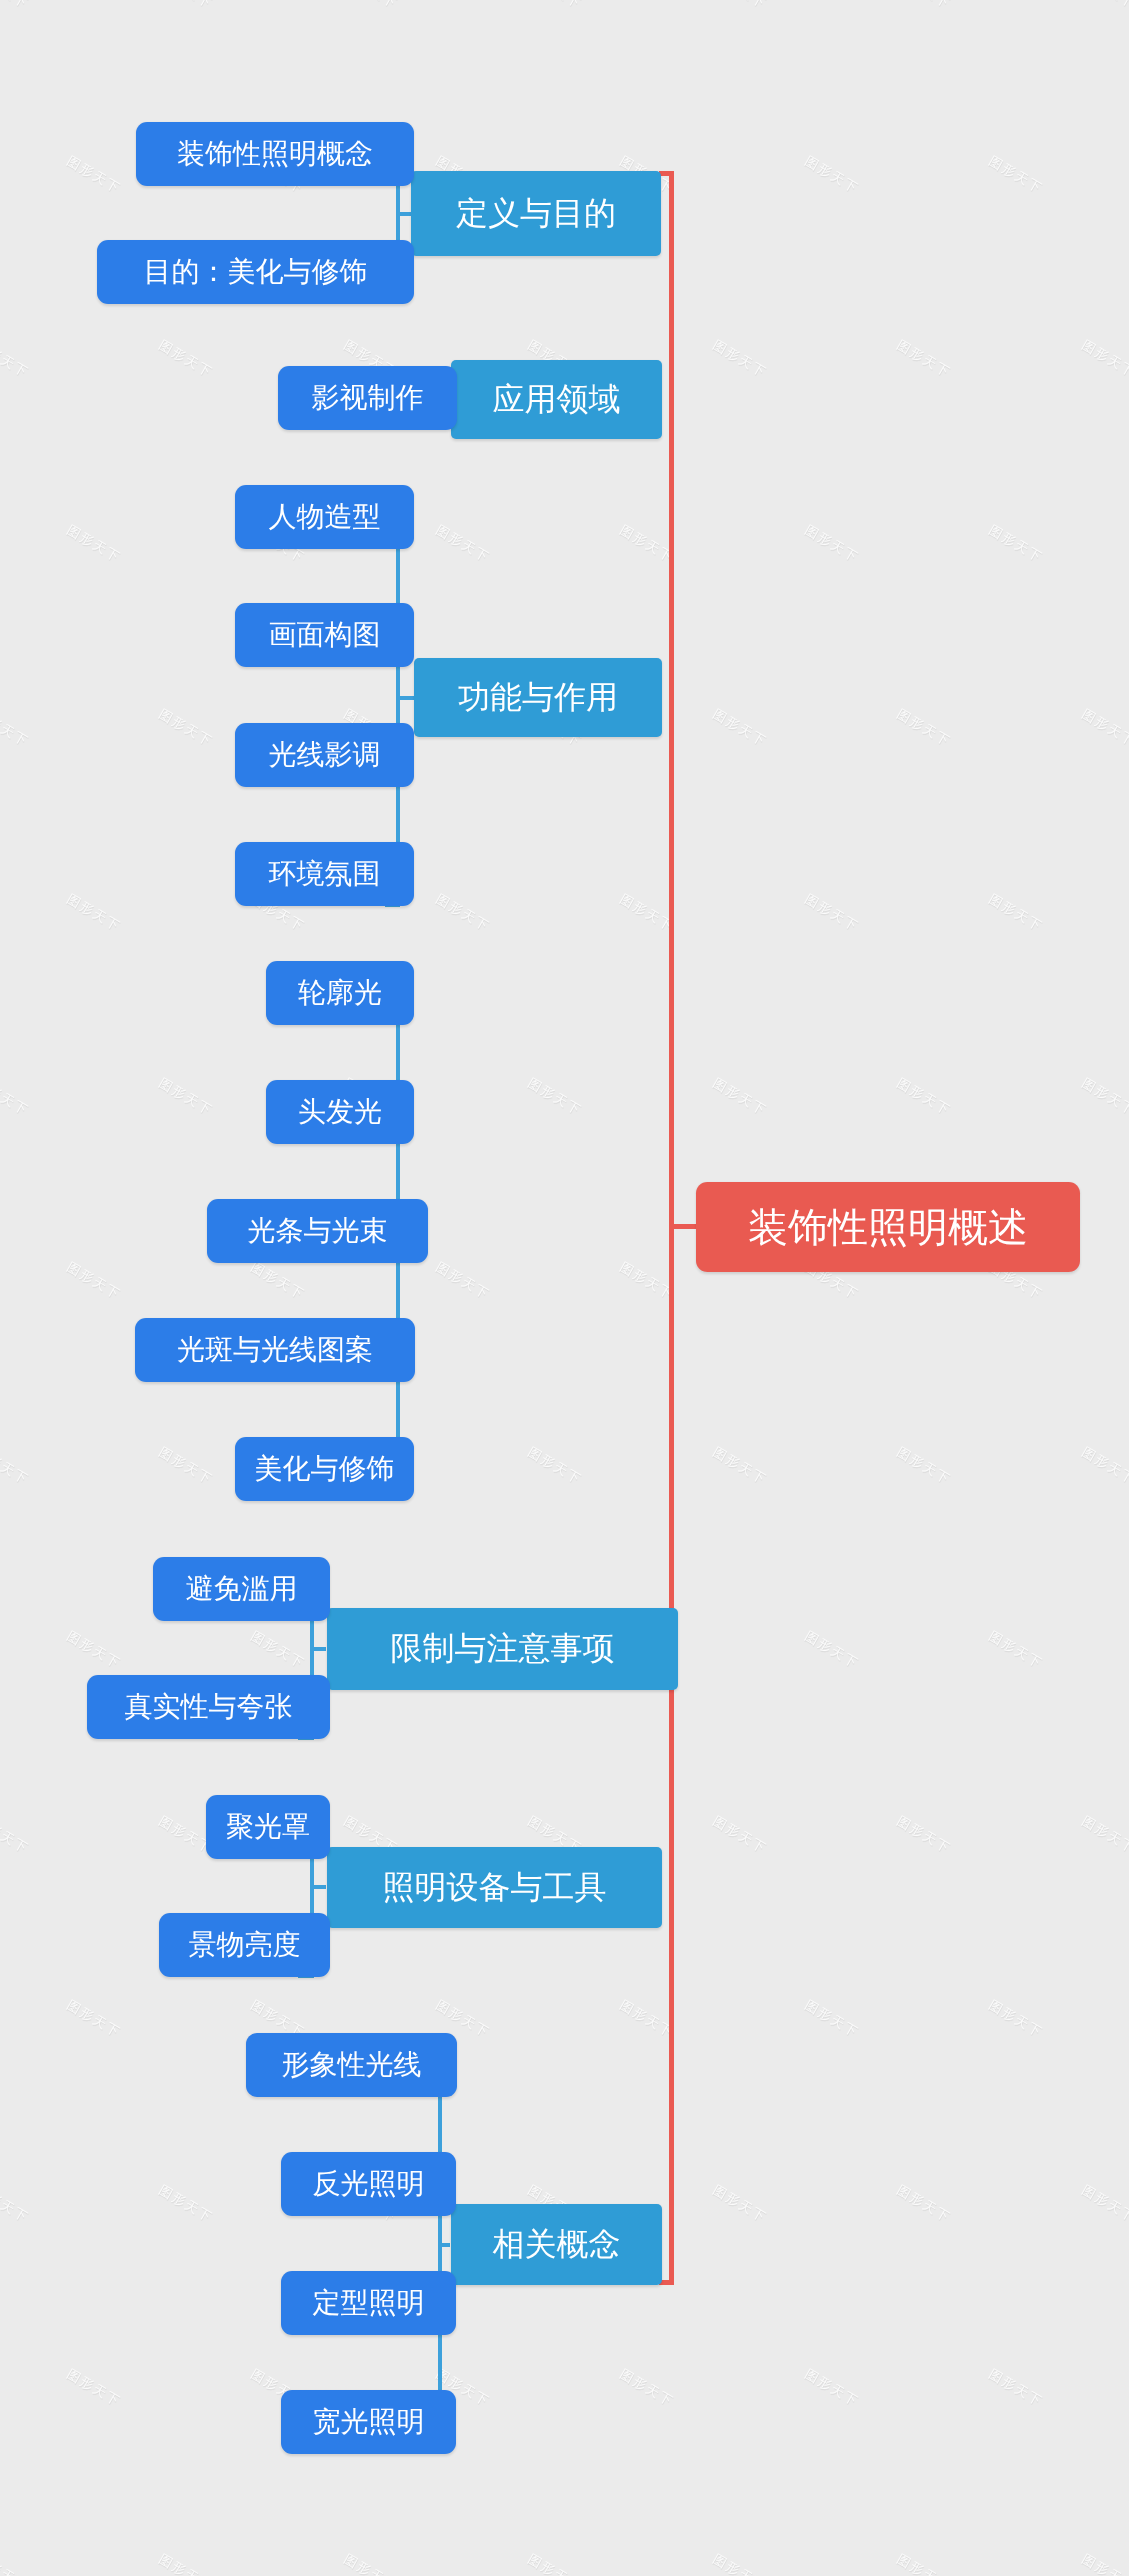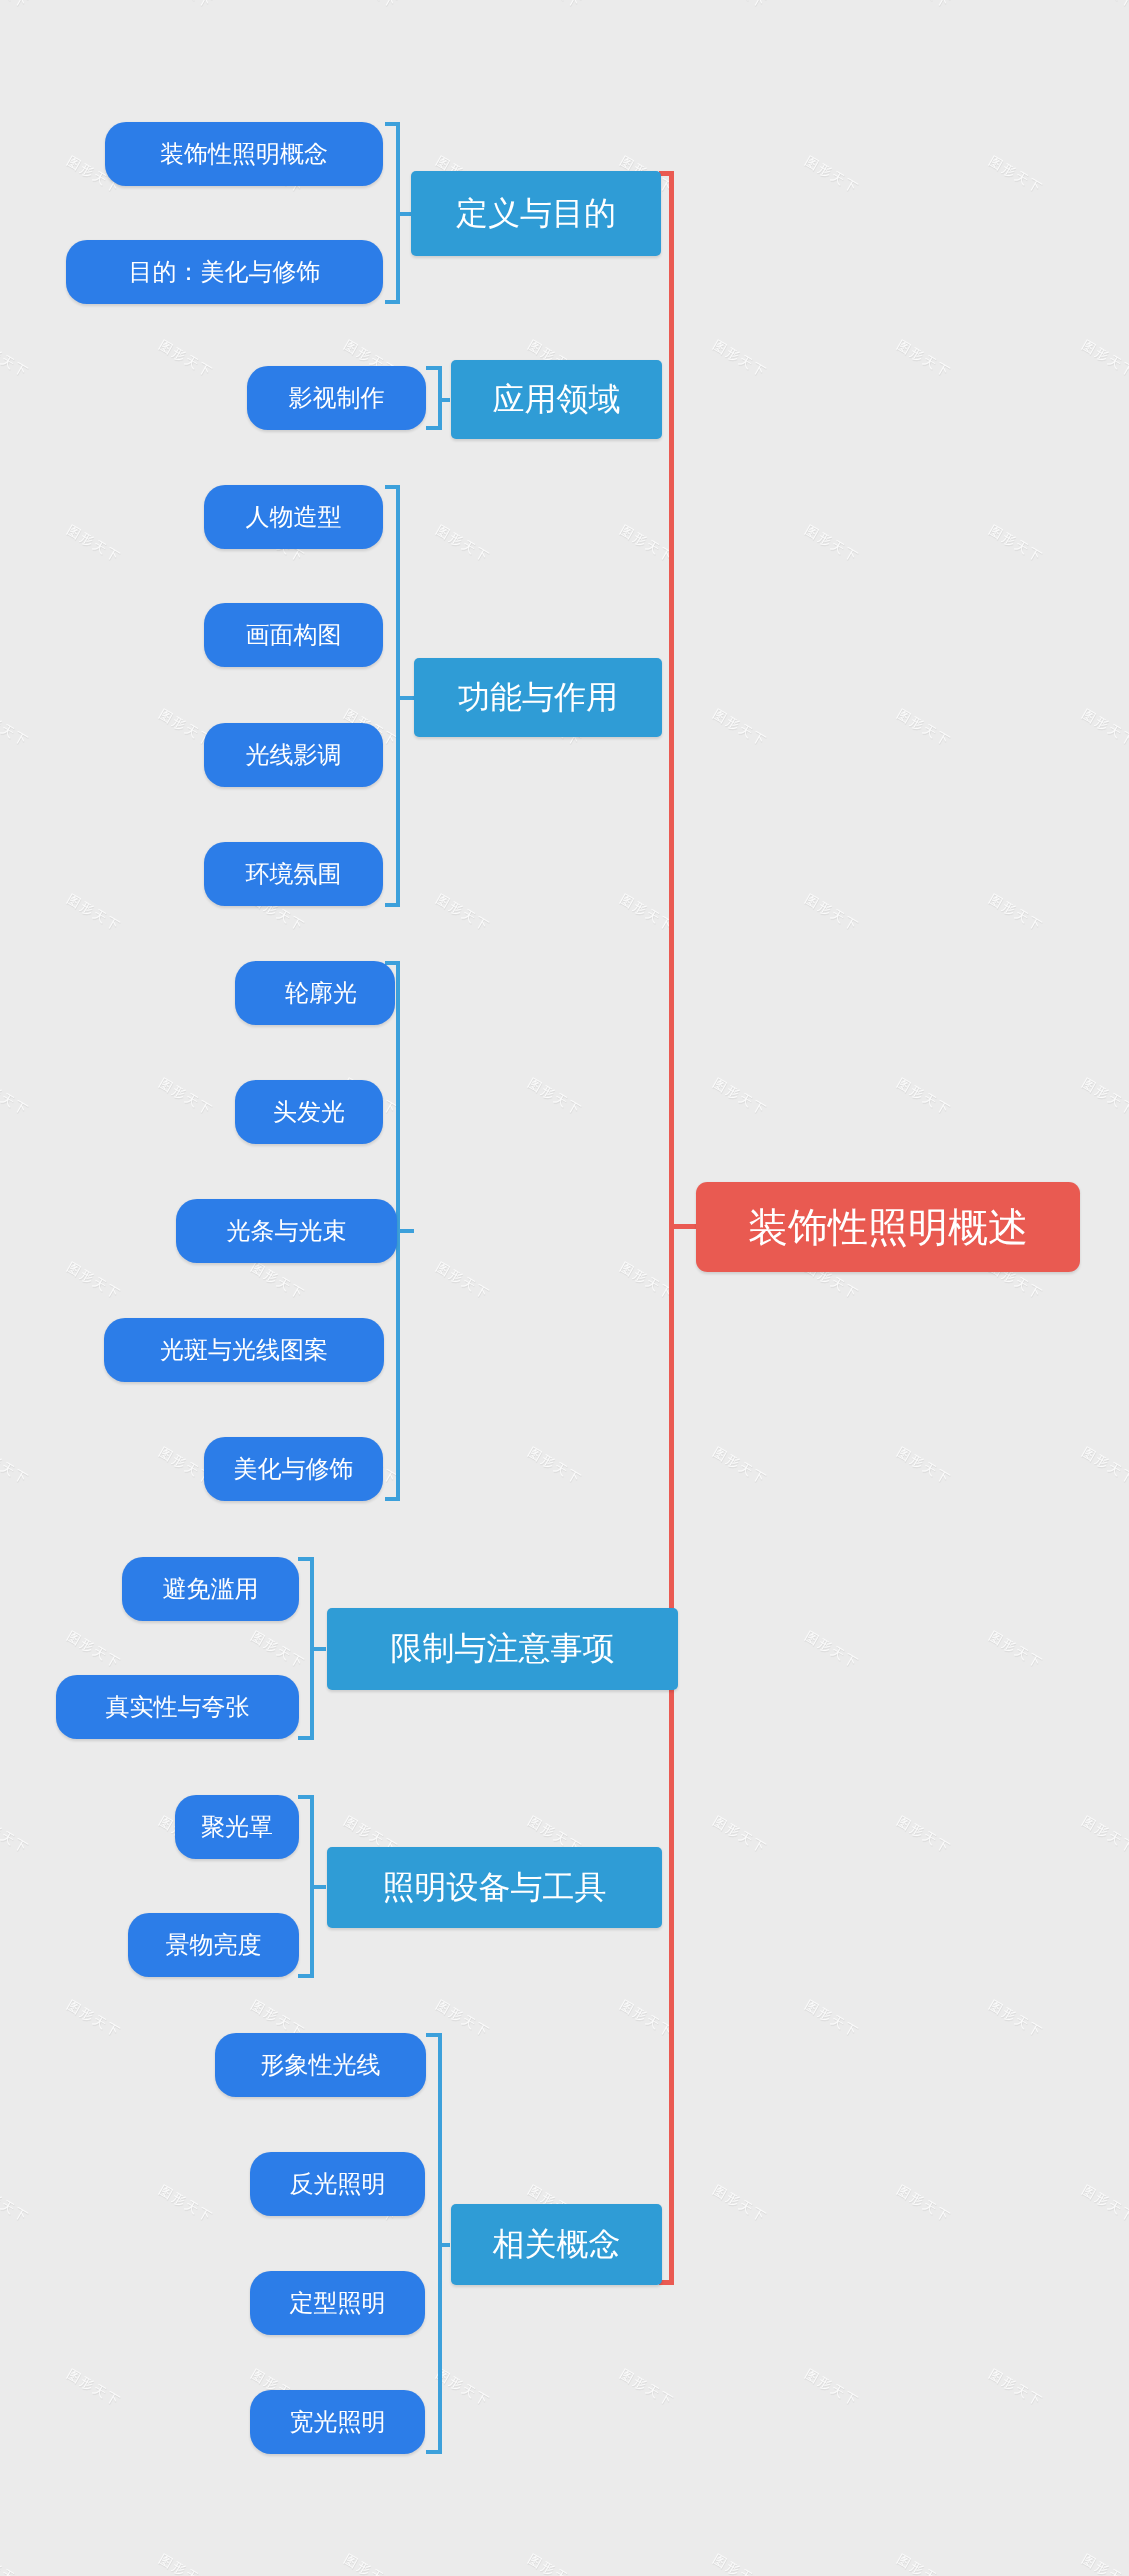--- a/index.html
+++ b/index.html
@@ -39,22 +39,23 @@
     align-items:center;
     justify-content:center;
     color:#ffffff;
     text-align:center;
     white-space:nowrap;
     box-shadow:0 1.9px 2.8px rgba(0,0,0,0.12);
     cursor:default;
   }
   .node.child{
     background:#2c7de8;
-    border-radius:21px;
-    font-size:24px;
+    border-radius:11px;
+    font-size:28px;
+    margin-left:31px;
   }
   .node.branch{
     background:#2f9cd6;
     border-radius:5px;
     font-size:32px;
   }
   .node.root{
     background:#e95a51;
     border-radius:11.3px;
     font-size:40px;
@@ -185,21 +186,21 @@
     <div class="line blue" style="left: 400px; top: 696px; width: 14px; height: 3.8px;"></div>
     <div class="node branch" style="left: 414px; top: 658px; width: 248px; height: 79px;">功能与作用</div>
     <div class="node child" style="left: 204px; top: 485px; width: 179px; height: 64px;">人物造型</div>
     <div class="node child" style="left: 204px; top: 603px; width: 179px; height: 64px;">画面构图</div>
     <div class="node child" style="left: 204px; top: 723px; width: 179px; height: 64px;">光线影调</div>
     <div class="node child" style="left: 204px; top: 842px; width: 179px; height: 64px;">环境氛围</div>
     <div class="line blue" style="left: 396px; top: 961px; width: 3.8px; height: 540px;"></div>
     <div class="line blue" style="left: 385px; top: 961px; width: 15px; height: 3.8px;"></div>
     <div class="line blue" style="left: 385px; top: 1497px; width: 15px; height: 3.8px;"></div>
     <div class="line blue" style="left: 400px; top: 1229px; width: 14px; height: 3.8px;"></div>
-    <div class="node child" style="left: 235px; top: 961px; width: 148px; height: 64px; padding-left: 12px;">轮廓光</div>
+    <div class="node child" style="left: 235px; top: 961px; width: 148px; height: 64px;">轮廓光</div>
     <div class="node child" style="left: 235px; top: 1080px; width: 148px; height: 64px;">头发光</div>
     <div class="node child" style="left: 176px; top: 1199px; width: 221px; height: 64px;">光条与光束</div>
     <div class="node child" style="left: 104px; top: 1318px; width: 280px; height: 64px;">光斑与光线图案</div>
     <div class="node child" style="left: 204px; top: 1437px; width: 179px; height: 64px;">美化与修饰</div>
     <div class="line blue" style="left: 310px; top: 1557px; width: 3.8px; height: 183px;"></div>
     <div class="line blue" style="left: 298px; top: 1557px; width: 15px; height: 3.8px;"></div>
     <div class="line blue" style="left: 298px; top: 1736px; width: 15px; height: 3.8px;"></div>
     <div class="line blue" style="left: 313px; top: 1647px; width: 13px; height: 3.8px;"></div>
     <div class="node branch" style="left: 327px; top: 1608px; width: 351px; height: 82px;">限制与注意事项</div>
     <div class="node child" style="left: 122px; top: 1557px; width: 177px; height: 64px;">避免滥用</div>

